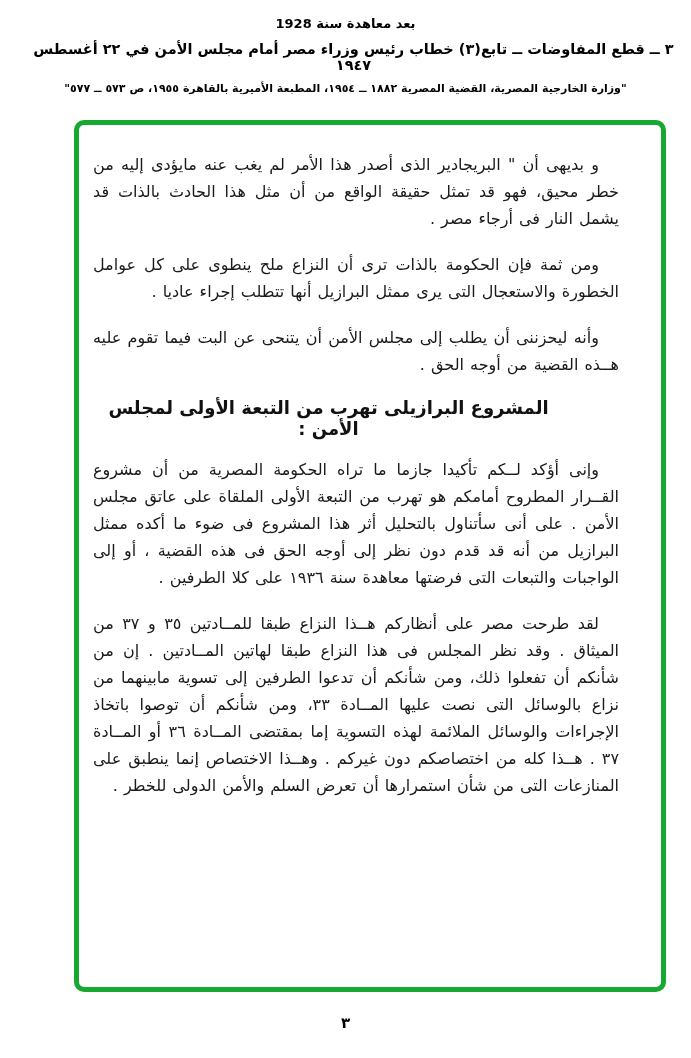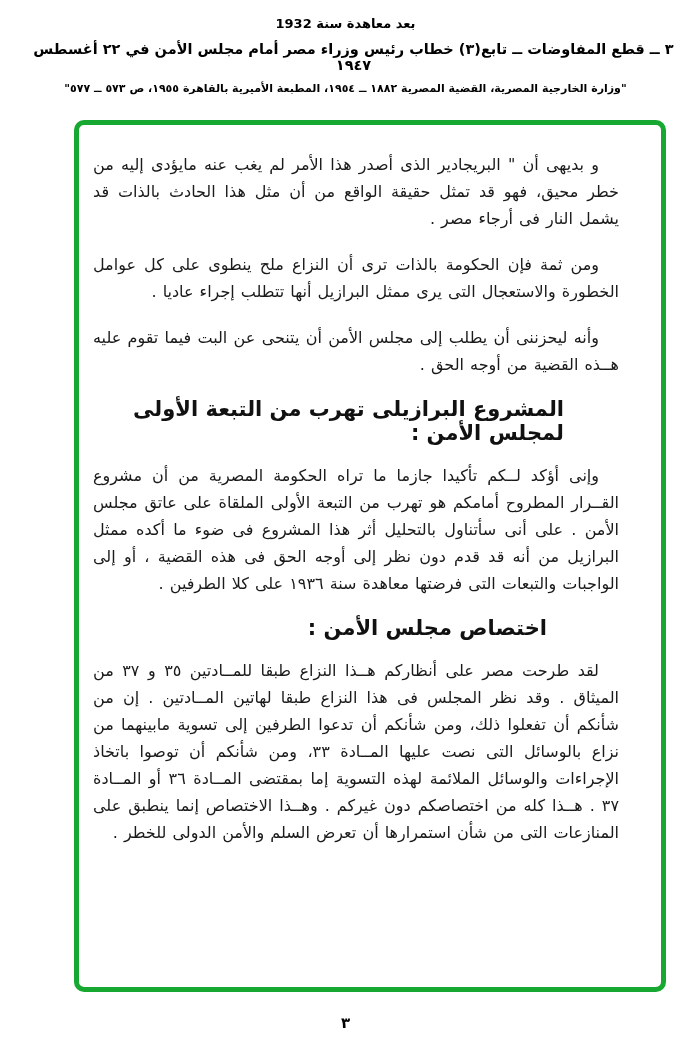--- a/index.html
+++ b/index.html
@@ -66,23 +66,23 @@
   .para {
     font-size: 16px;
     line-height: 27px;
     text-align: justify;
     text-align-last: right;
     text-indent: 20px;
     margin: 0 0 19px 0;
     word-spacing: 1px;
   }
   .heading {
-    font-size: 21px;
+    font-size: 18px;
     font-weight: bold;
-    text-align: right;
+    text-align: center;
     margin: 4px 55px 17px 0;
     color: #111;
   }
   .heading.h2-indent {
     margin-right: 72px;
   }
 
   
   .page-footer {
     position: absolute;
@@ -94,32 +94,31 @@
   .page-number {
     font-size: 15px;
     font-weight: bold;
     color: #000;
   }
 </style>
 </head>
 <body>
 
 <div class="page-header">
-  <div class="hdr-line1">بعد معاهدة سنة 1932</div>
+  <div class="hdr-line1">بعد معاهدة سنة 1928</div>
   <div class="hdr-line2">٣ ــ قطع المفاوضات ــ تابع(٣) خطاب رئيس وزراء مصر أمام مجلس الأمن في ٢٢ أغسطس ١٩٤٧</div>
   <div class="hdr-line3">"وزارة الخارجية المصرية، القضية المصرية ١٨٨٢ ــ ١٩٥٤، المطبعة الأميرية بالقاهرة ١٩٥٥، ص ٥٧٣ ــ ٥٧٧"</div>
 </div>
 
 <div class="document-frame" style="border-color: rgb(22, 168, 48);">
   <div class="frame-inner">
     <p class="para">و بديهى أن " البريجادير الذى أصدر هذا الأمر لم يغب عنه مايؤدى إليه من خطر محيق، فهو قد تمثل حقيقة الواقع من أن مثل هذا الحادث بالذات قد يشمل النار فى أرجاء مصر .</p>
     <p class="para">ومن ثمة فإن الحكومة بالذات ترى أن النزاع ملح ينطوى على كل عوامل الخطورة والاستعجال التى يرى ممثل البرازيل أنها تتطلب إجراء عاديا .</p>
     <p class="para">وأنه ليحزننى أن يطلب إلى مجلس الأمن أن يتنحى عن البت فيما تقوم عليه هــذه القضية من أوجه الحق .</p>
     <h2 class="heading">المشروع البرازيلى تهرب من التبعة الأولى لمجلس الأمن :</h2>
     <p class="para">وإنى أؤكد لــكم تأكيدا جازما ما تراه الحكومة المصرية من أن مشروع القــرار المطروح أمامكم هو تهرب من التبعة الأولى الملقاة على عاتق مجلس الأمن . على أنى سأتناول بالتحليل أثر هذا المشروع فى ضوء ما أكده ممثل البرازيل من أنه قد قدم دون نظر إلى أوجه الحق فى هذه القضية ، أو إلى الواجبات والتبعات التى فرضتها معاهدة سنة ١٩٣٦ على كلا الطرفين .</p>
-    <h2 class="heading h2-indent">اختصاص مجلس الأمن :</h2>
     <p class="para">لقد طرحت مصر على أنظاركم هــذا النزاع طبقا للمــادتين ٣٥ و ٣٧ من الميثاق . وقد نظر المجلس فى هذا النزاع طبقا لهاتين المــادتين . إن من شأنكم أن تفعلوا ذلك، ومن شأنكم أن تدعوا الطرفين إلى تسوية مابينهما من نزاع بالوسائل التى نصت عليها المــادة ٣٣، ومن شأنكم أن توصوا باتخاذ الإجراءات والوسائل الملائمة لهذه التسوية إما بمقتضى المــادة ٣٦ أو المــادة ٣٧ . هــذا كله من اختصاصكم دون غيركم . وهــذا الاختصاص إنما ينطبق على المنازعات التى من شأن استمرارها أن تعرض السلم والأمن الدولى للخطر .</p>
   </div>
 </div>
 
 <div class="page-footer">
   <span class="page-number">٣</span>
 </div>
 
 </body></html>

